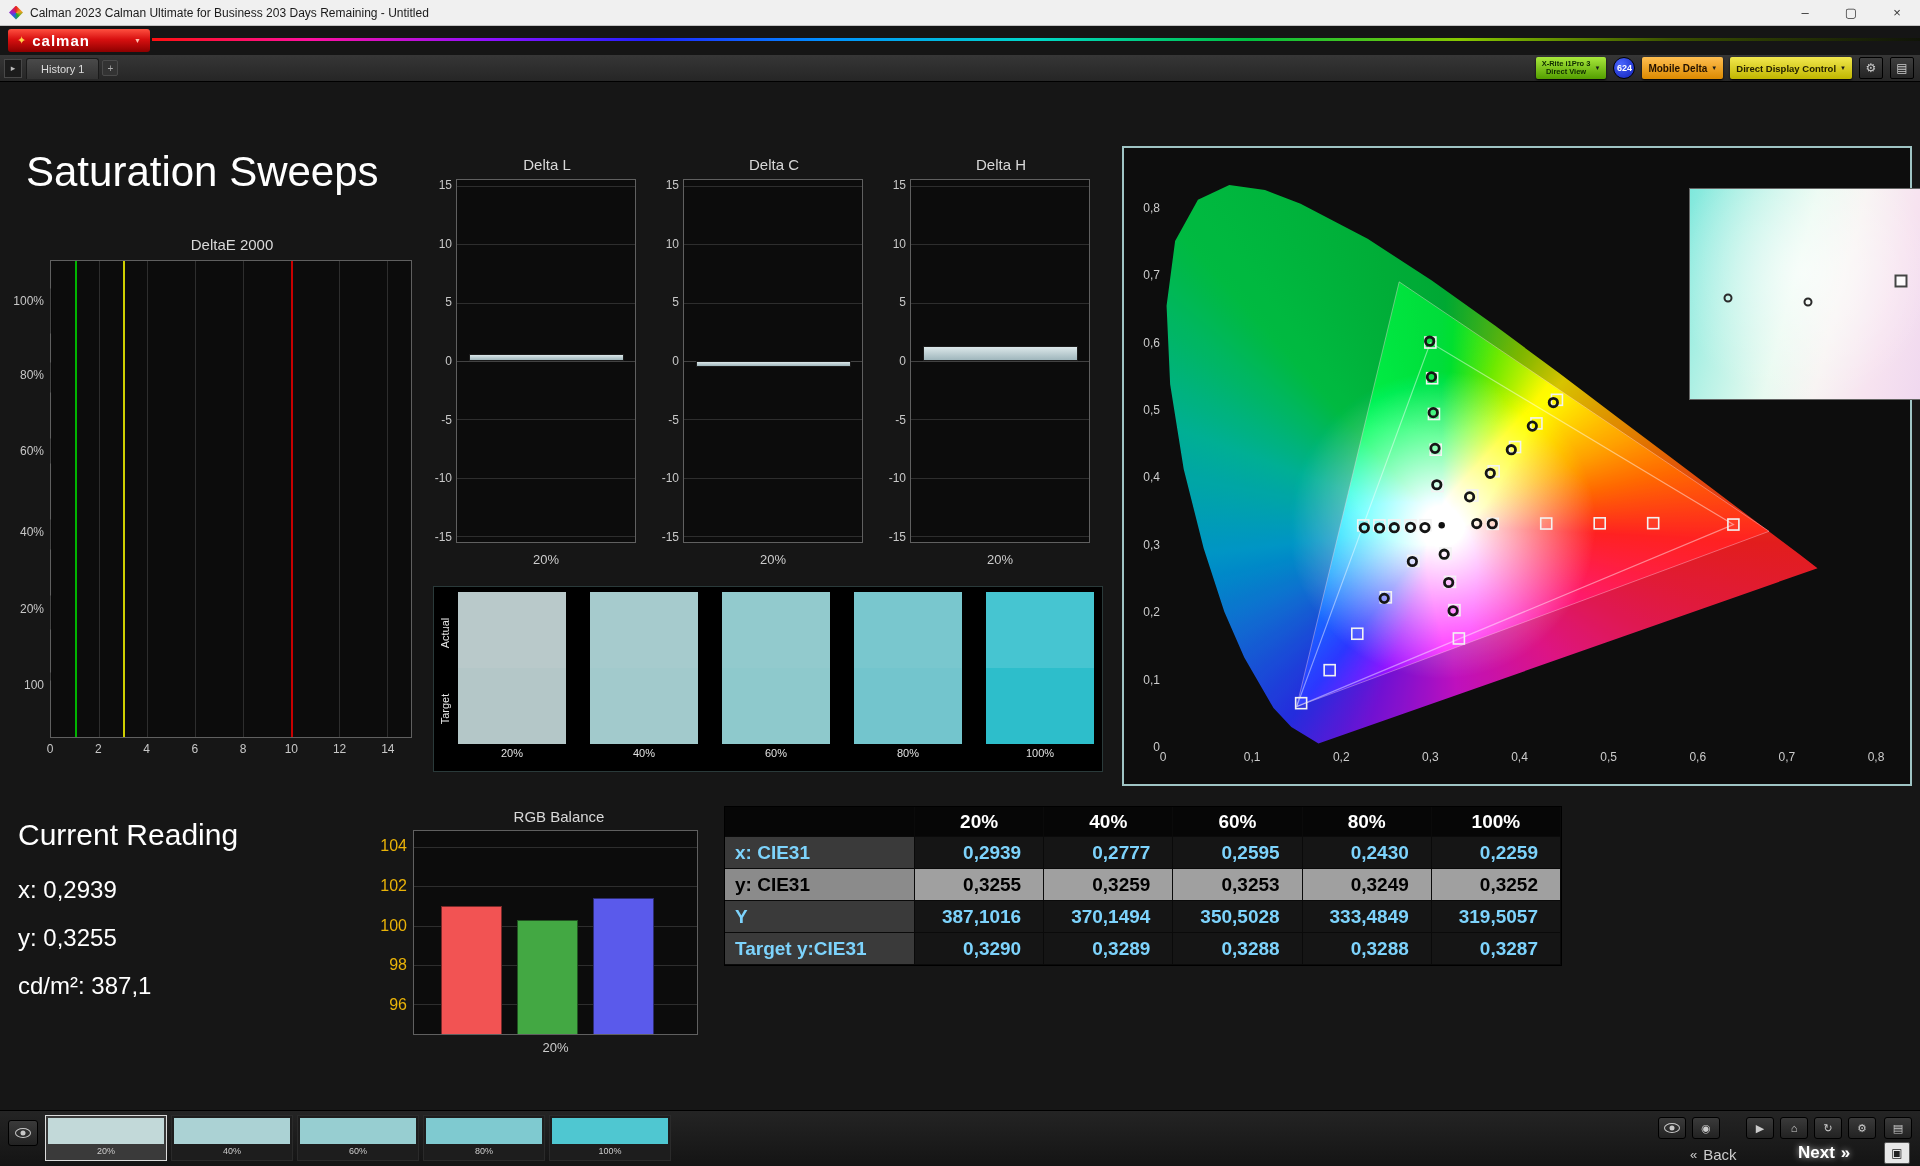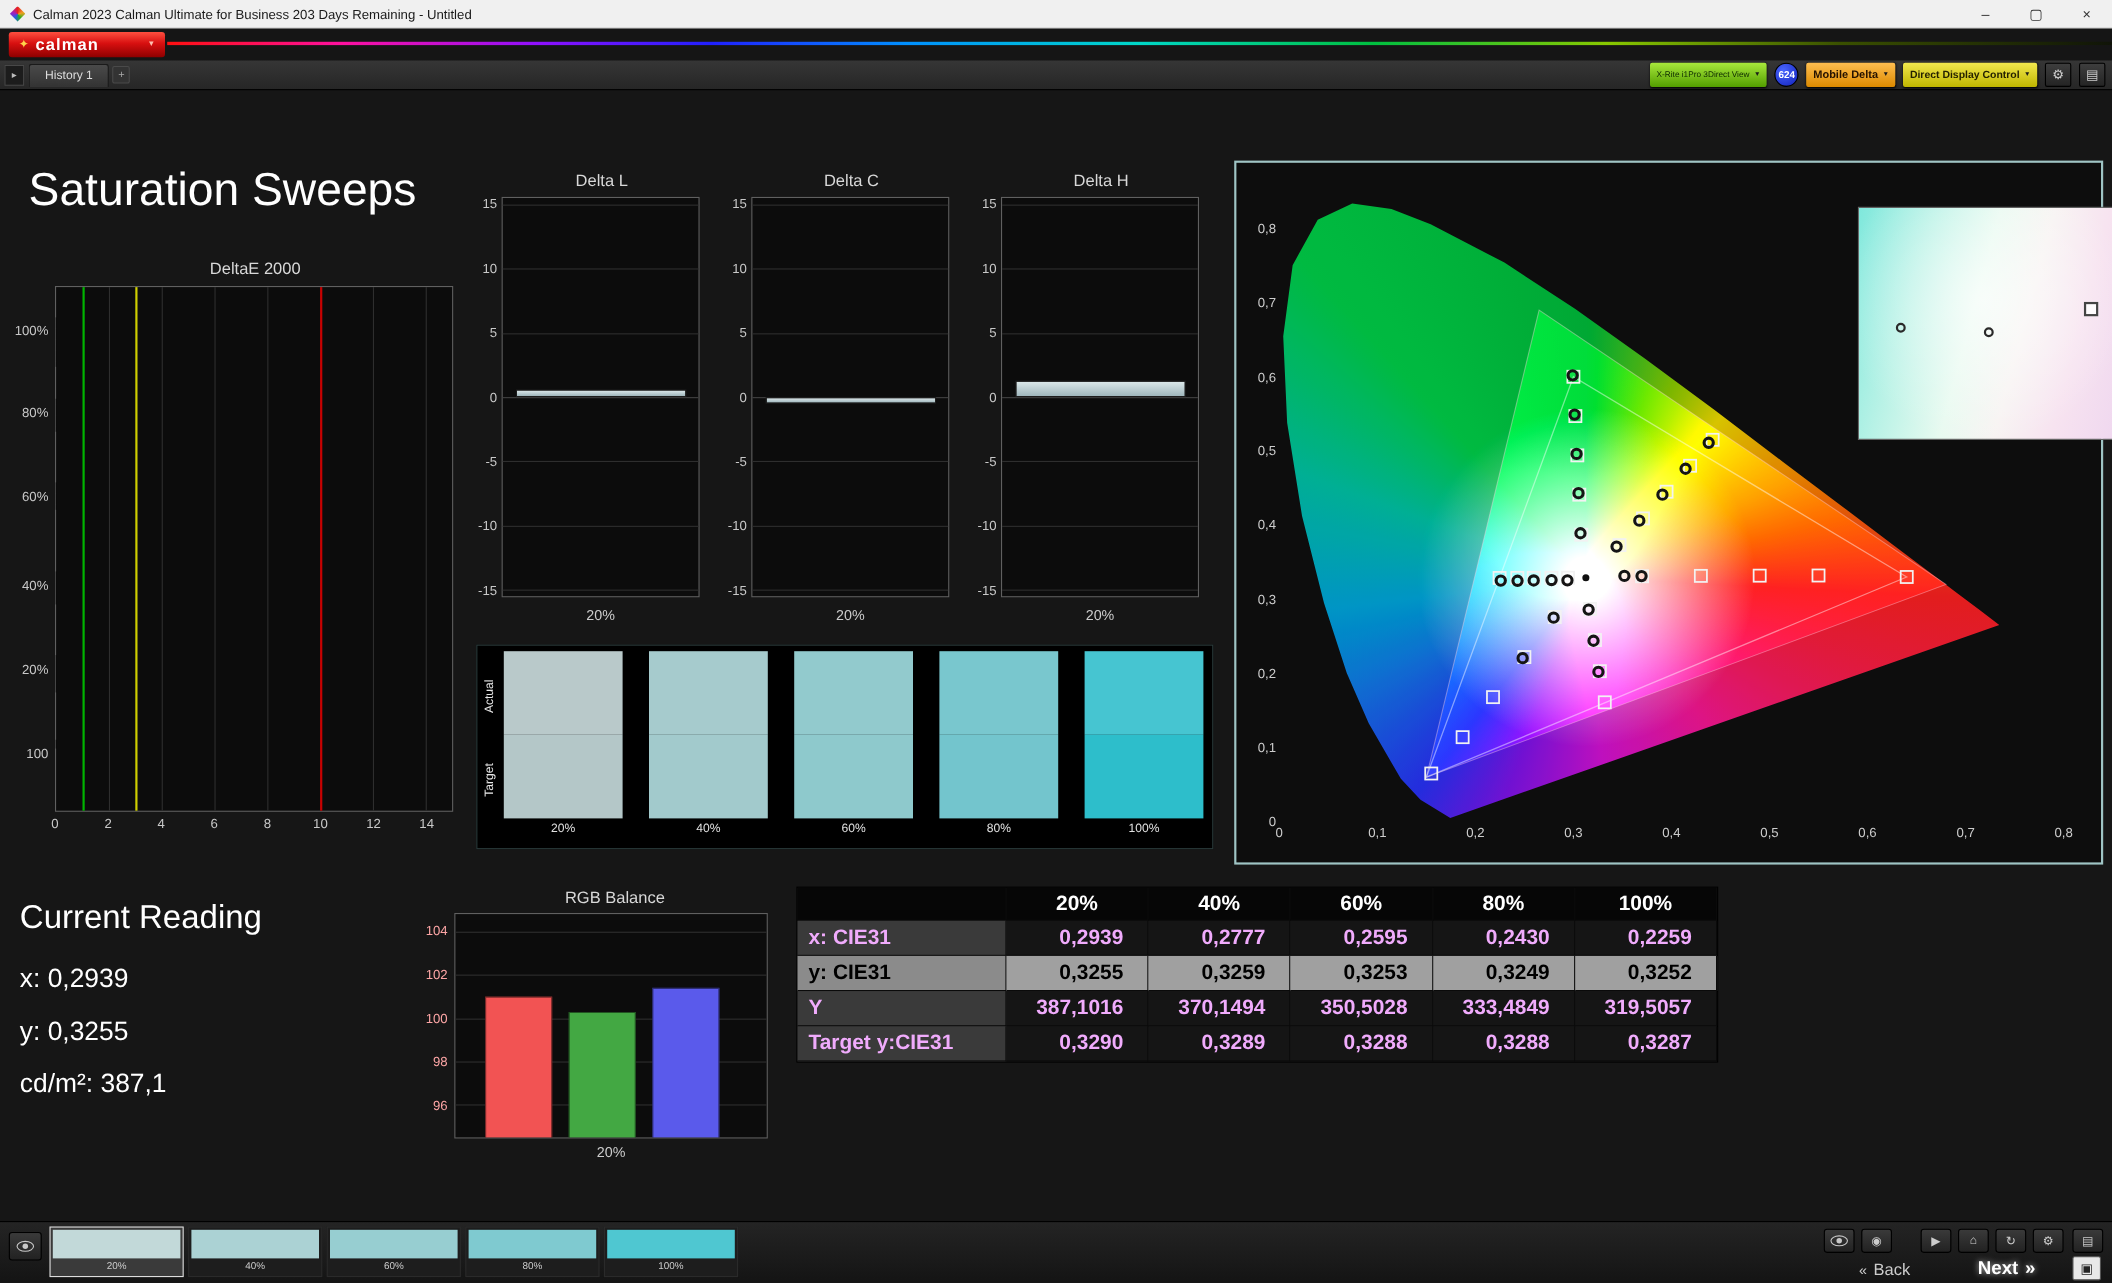--- a/index.html
+++ b/index.html
@@ -21,21 +21,21 @@
 .rainbow{position:absolute;left:152px;top:12px;right:0;height:3px;background:linear-gradient(90deg,#ff1010 0%,#ff10a0 9%,#9010ff 19%,#2020ff 28%,#0090ff 38%,#00d8c8 50%,#00c040 62%,#88c800 74%,#3a5000 86%,#101408 100%)}
 
 
 .toolbar{position:absolute;left:0;top:55px;width:1920px;height:27px;background:linear-gradient(#363636,#262626);border-bottom:1px solid #000;display:flex;align-items:center}
 .tb-exp{width:18px;height:19px;margin-left:4px;background:#1c1c1c;border:1px solid #484848;color:#bbb;font-size:9px;display:flex;align-items:center;justify-content:center}
 .history-tab{margin-left:4px;height:21px;background:linear-gradient(#4a4a4a,#333);border:1px solid #1a1a1a;border-bottom:none;color:#ddd;font-size:11px;padding:0 14px;display:flex;align-items:center;border-radius:3px 3px 0 0}
 .tb-plus{width:16px;height:16px;margin-left:3px;background:#333;border:1px solid #4a4a4a;color:#aaa;font-size:10px;display:flex;align-items:center;justify-content:center;border-radius:2px}
 .tb-right{margin-left:auto;display:flex;align-items:center;gap:7px;margin-right:6px}
 .tb-colored{height:22px;border-radius:2px;display:flex;align-items:center;padding:0 6px;box-shadow:0 1px 2px #000;cursor:default}
 .tb-meter{background:linear-gradient(#a8e83c,#539e00)}
-.tb-two-line{display:flex;flex-direction:row;font-size:7.5px;line-height:8px;font-weight:normal;color:#0e2a00;text-align:center}
+.tb-two-line{display:flex;flex-direction:column;font-size:7.5px;line-height:8px;font-weight:bold;color:#0e2a00;text-align:center}
 .tb-source{background:linear-gradient(#ffbe50,#dc8a00);font-size:10px;color:#251200;font-weight:bold}
 .tb-display{background:linear-gradient(#f2e84e,#c0b600);font-size:9.5px;color:#252200;font-weight:bold}
 .tb-caret{font-size:6px;color:#1a1a1a;margin-left:4px}
 .tb-badge{width:22px;height:22px;border-radius:50%;background:radial-gradient(circle at 35% 30%,#4a66ff,#1020b8);color:#fff;font-size:9px;font-weight:bold;display:flex;align-items:center;justify-content:center;border:1px solid #000}
 .tb-icon-btn{width:24px;height:22px;background:linear-gradient(#3e3e3e,#242424);border:1px solid #000;color:#ccc;font-size:12px;display:flex;align-items:center;justify-content:center;border-radius:2px}
 
 
 .page-title{position:absolute;left:26px;top:148px;font-size:42px;color:#fff}
 .chart-title{color:#d8d8d8;font-size:15px;text-align:center}
 
@@ -95,32 +95,32 @@
 
 
 .current-reading{position:absolute;left:18px;top:818px;color:#fff}
 .cr-title{font-size:30px;margin-bottom:14px}
 .cr-line{font-size:24px;line-height:48px}
 
 
 .rgb-block{position:absolute;left:375px;top:808px;width:330px;height:252px}
 .rgb-block .chart-title{margin-left:38px}
 .rgb-ylabels{position:absolute;left:0;top:22px;width:34px;height:205px}
-.rgb-ylab{position:absolute;right:2px;transform:translateY(-50%);color:#fca5a5;font-size:12px}
+.rgb-ylab{position:absolute;right:2px;transform:translateY(-50%);color:#eab308;font-size:16px}
 .rgb-plot{position:absolute;left:38px;top:22px;width:285px;height:205px;background:#0c0c0c;border:1px solid #606060}
 .rgb-bar{position:absolute;bottom:0;width:61px;border:1px solid rgba(0,0,0,.5);border-bottom:none}
 .rgb-xlabel{position:absolute;left:38px;top:232px;width:285px;text-align:center;color:#ccc;font-size:13px}
 
 
 .sweep-table{position:absolute;left:724px;top:806px;width:838px;border:1px solid #000;font-weight:bold}
 .t-row{display:grid;grid-template-columns:190px repeat(5,1fr)}
 .t-cell{height:32px;display:flex;align-items:center;justify-content:flex-end;padding-right:22px;font-size:19px;border-right:1px solid #0a0a0a;border-bottom:1px solid #0a0a0a}
 .t-head .t-cell{background:#060606;color:#fff;height:30px;justify-content:center;padding-right:0}
 .t-label{justify-content:flex-start !important;padding-left:10px}
-.row-dark .t-cell{background:#151515;color:#f0abfc}
+.row-dark .t-cell{background:#151515;color:#7dd3fc}
 .row-dark .t-label{background:#3a3a3a}
 .row-light .t-cell{background:#a0a0a0;color:#000}
 .row-light .t-label{background:#8b8b8b}
 
 
 .bottom-bar{position:absolute;left:0;top:1110px;width:1920px;height:56px;background:linear-gradient(#242424,#141414);border-top:1px solid #000}
 .bb-eye{position:absolute;left:8px;top:9px;width:30px;height:26px;background:linear-gradient(#3a3a3a,#222);border:1px solid #000;border-radius:3px;display:flex;align-items:center;justify-content:center}
 .eye{display:block;width:16px;height:10px;border:1.6px solid #c8c8c8;border-radius:50%;position:relative}
 .eye::after{content:"";position:absolute;left:50%;top:50%;width:5px;height:5px;transform:translate(-50%,-50%);background:#c8c8c8;border-radius:50%}
 .bb-swatch{position:absolute;top:4px;width:122px;height:46px;padding:2px;border:1px solid #2a2a2a;background:#1d1d1d}

